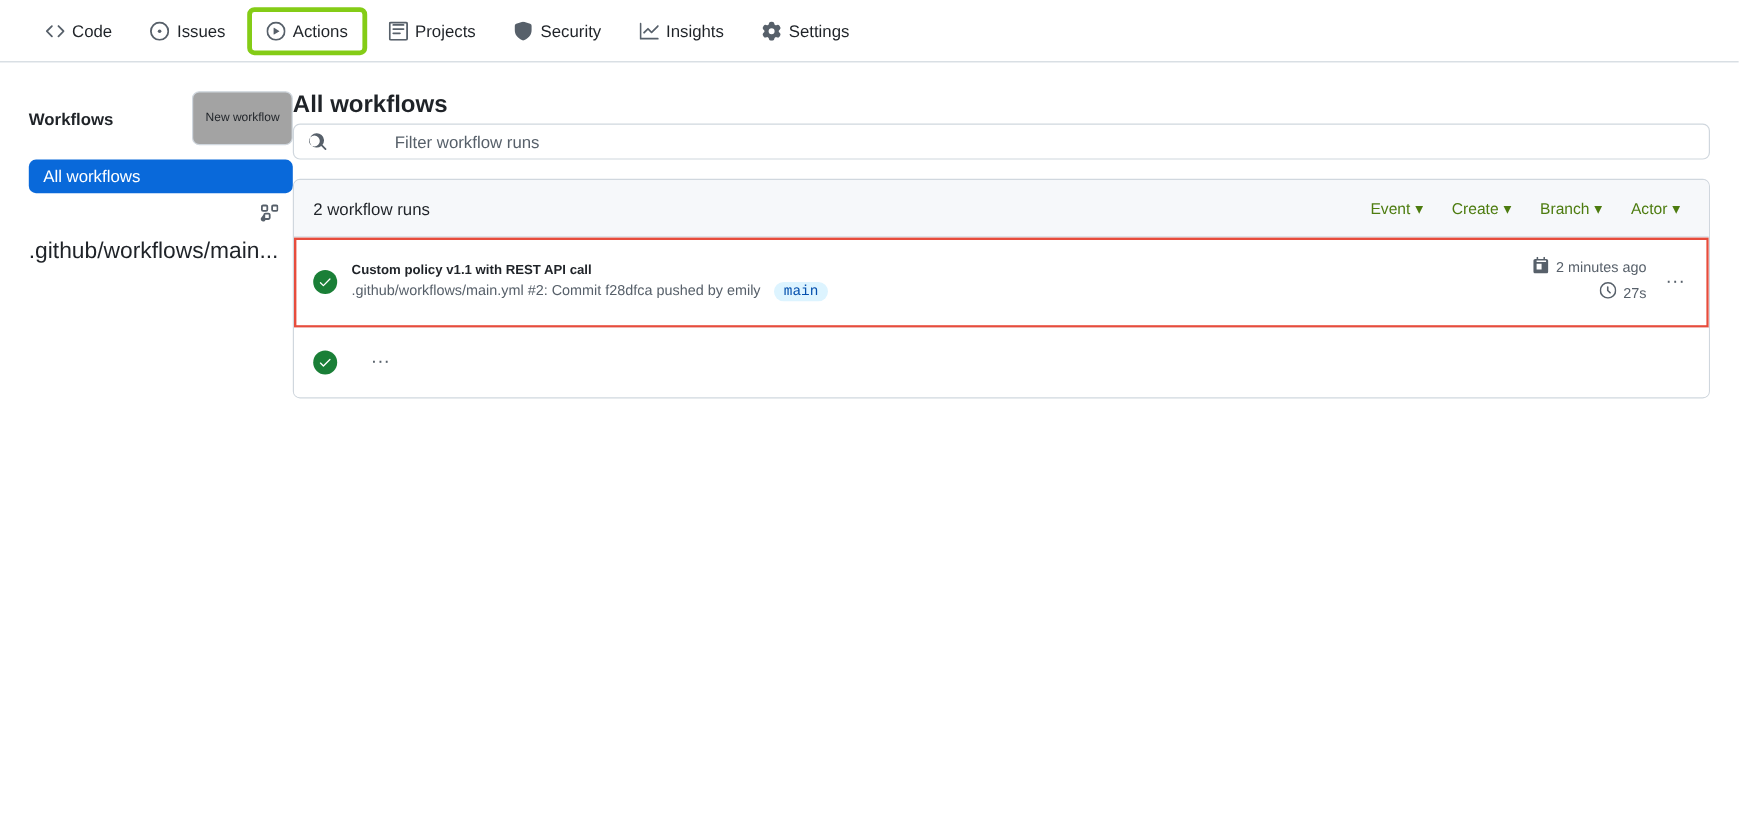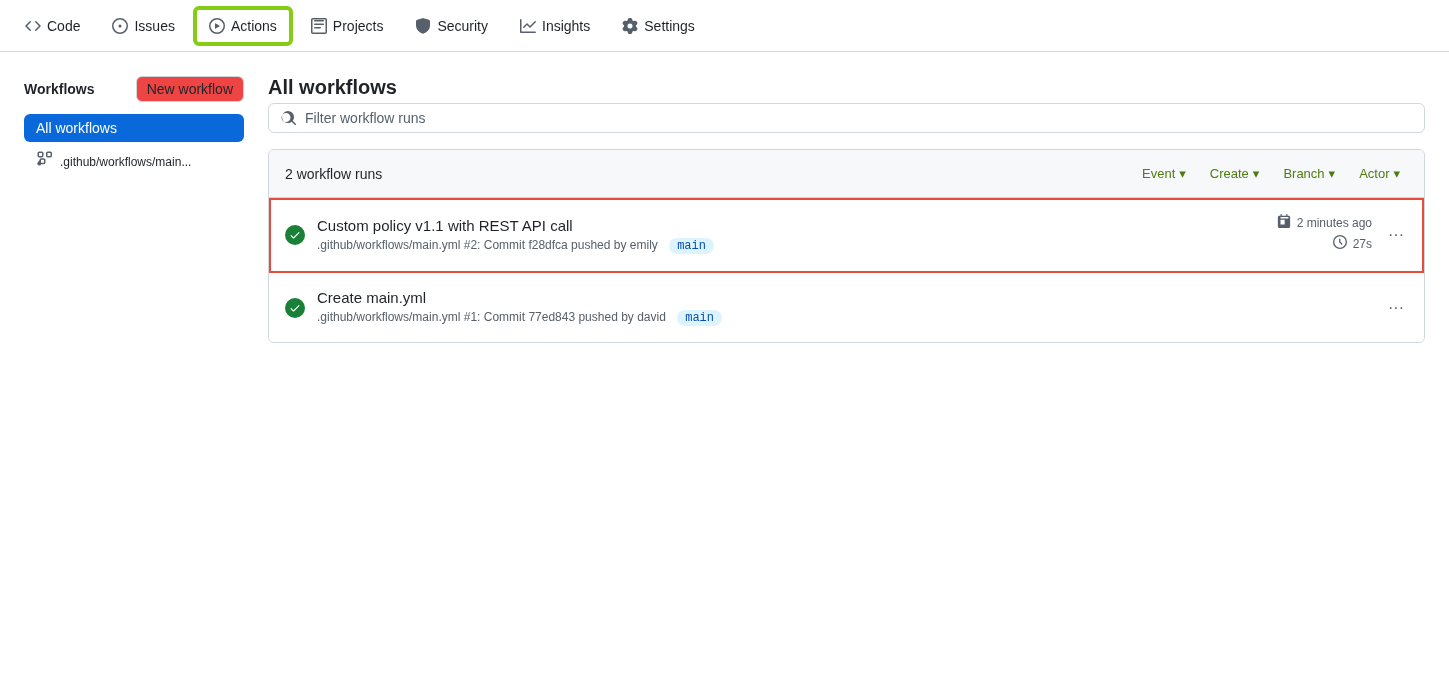--- a/index.html
+++ b/index.html
@@ -3,21 +3,21 @@
   <meta charset="utf-8">
   <style>
     * { box-sizing: border-box; margin: 0; padding: 0; }
     body { font-family: -apple-system, BlinkMacSystemFont, "Segoe UI", Helvetica, Arial, sans-serif; font-size: 14px; color: #1f2328; background: #fff; }
 
     
     .top-nav {
       display: flex;
       align-items: center;
       border-bottom: 1px solid #d0d7de;
-      padding: 0 11px;
+      padding: 0 24px;
       background: #fff;
       height: 52px;
       gap: 4px;
     }
     .nav-item {
       display: flex;
       align-items: center;
       gap: 6px;
       padding: 8px 12px;
       border-radius: 6px;
@@ -32,67 +32,67 @@
     .nav-item.active {
       border: 4px solid #84cc16;
       border-radius: 6px;
     }
     .nav-icon { color: #57606a; display: flex; align-items: center; }
 
     
     .main-container {
       display: flex;
       padding: 24px;
-      gap: 24px;
       min-height: calc(100vh - 52px);
     }
 
     
     .sidebar {
       width: 220px;
       flex-shrink: 0;
     }
     .sidebar-header {
       display: flex;
       align-items: center;
       justify-content: space-between;
       margin-bottom: 12px;
     }
     .sidebar-title {
       font-weight: 600;
       font-size: 14px;
     }
     .new-workflow-btn {
-      background: #ef4444;
+      background: #a3a3a3;
       border: 1px solid #d0d7de;
       border-radius: 6px;
-      padding: 4px 10px;
-      font-size: 14px;
+      padding: 16px 10px;
+      font-size: 10px;
       cursor: pointer;
       color: #1f2328;
     }
     .sidebar-item-active {
       background: #0969da;
       color: #fff;
       border-radius: 6px;
       padding: 6px 12px;
       font-size: 14px;
       font-weight: 500;
       cursor: pointer;
       margin-bottom: 2px;
     }
     .sidebar-workflow-item {
       display: flex;
       align-items: flex-end;
       gap: 8px;
       padding: 6px 12px;
-      font-size: 12px;
+      font-size: 19px;
       color: #1f2328;
       cursor: pointer;
       border-radius: 6px;
+      flex-direction: column;
     }
     .workflow-icon { color: #57606a; }
 
     
     .content {
       flex: 1;
     }
     .content-title {
       font-size: 20px;
       font-weight: 600;
@@ -114,20 +114,21 @@
       margin-bottom: 16px;
       background: #fff;
     }
     .search-bar input {
       border: none;
       outline: none;
       font-size: 14px;
       color: #1f2328;
       width: 100%;
       background: transparent;
+      margin-left: 48px;
     }
     .search-bar input::placeholder { color: #57606a; }
     .search-icon-container { color: #57606a; margin-right: 8px; display: flex; }
 
     
     .runs-table {
       border: 1px solid #d0d7de;
       border-radius: 6px;
       overflow: hidden;
     }
@@ -186,22 +187,22 @@
       background: #1a7f37;
       display: flex;
       align-items: center;
       justify-content: center;
       color: white;
       font-size: 12px;
     }
 
     .run-info { flex: 1; }
     .run-name {
-      font-weight: 400;
-      font-size: 15px;
+      font-weight: 700;
+      font-size: 11px;
       margin-bottom: 4px;
     }
     .run-meta {
       font-size: 12px;
       color: #57606a;
     }
     .branch-badge {
       display: inline-block;
       background: #ddf4ff;
       color: #0550ae;
@@ -389,25 +390,18 @@
       </div>
 
       <div class="run-row">
         <div class="run-status-icon">
           <div class="check-circle">
             <svg width="12" height="12" viewBox="0 0 16 16" fill="white">
                 <path d="M13.78 4.22a.75.75 0 0 1 0 1.06l-7.25 7.25a.75.75 0 0 1-1.06 0L2.22 9.28a.75.75 0 0 1 1.06-1.06L6 10.94l6.72-6.72a.75.75 0 0 1 1.06 0z"></path>
               </svg>
           </div>
         </div>
-        <div class="run-info">
-          <div class="run-name">Create main.yml</div>
-          <div class="run-meta">
-            <span>.github/workflows/main.yml #1: Commit 77ed843 pushed by david</span>
-            <span class="branch-badge">main</span>
-          </div>
-        </div>
         <button class="more-btn">···</button>
       </div>
 
     </div>
   </main>
 </div>
 
 </body></html>

